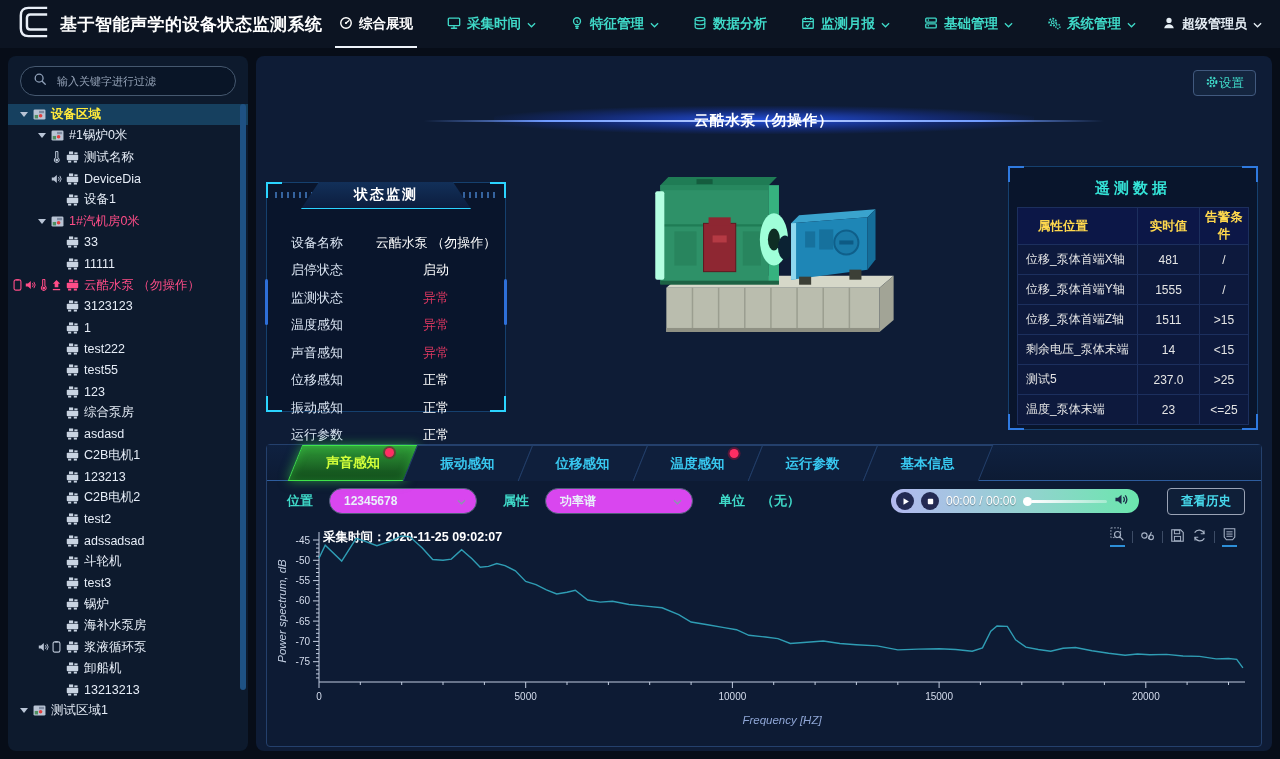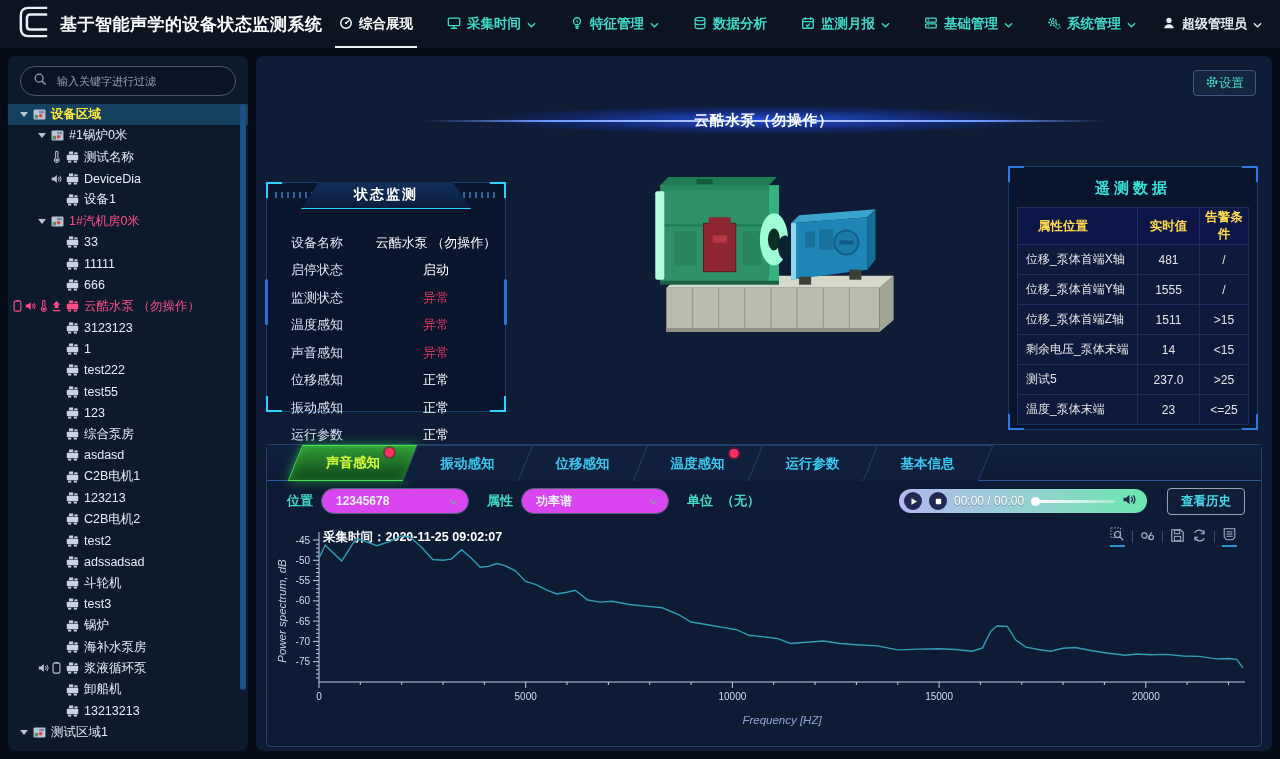--- a/index.html
+++ b/index.html
@@ -106,21 +106,21 @@
         background:linear-gradient(180deg,#0f2140,#0d1b34);}
   .tab{width:116px;height:36px;transform:skewX(-22deg);background:#0f1f3c;border:1px solid #24406c;
        border-bottom:none;margin-right:-1px;display:flex;align-items:center;justify-content:center;cursor:pointer;}
   .tab .t{transform:skewX(22deg);color:#38c8f0;font-size:13.5px;font-weight:bold;position:relative;}
   .tab.active{background:linear-gradient(180deg,#2f9a37,#10461a);border:1px solid #3fe44a;
        box-shadow:0 0 10px rgba(63,228,74,.55),inset 0 0 8px rgba(63,228,74,.35);}
   .tab.active .t{color:#d3ff3a;}
   .dot{position:absolute;top:-6px;right:-14px;width:9px;height:9px;border-radius:50%;background:#ff2e63;
        box-shadow:0 0 0 2px rgba(130,20,55,.6);}
 
-  .controls{height:34px;display:flex;align-items:center;gap:8px;padding:6px 16px 0 20px;font-size:13px;}
+  .controls{height:34px;display:flex;align-items:center;gap:16px;padding:6px 16px 0 20px;font-size:13px;}
   .lbl{color:#3fd9c8;font-weight:bold;flex:none;}
   .select{width:148px;height:26px;border:1px solid #4d6077;border-radius:13px;background:#d946ef;
           color:#e9f1fa;font-size:12px;display:flex;align-items:center;justify-content:space-between;
           padding:0 10px 0 14px;cursor:pointer;margin-right:10px;flex:none;font-weight:bold;}
   .select .cv{color:#8a97ad;}
   .unit-val{color:#3fd9c8;font-weight:bold;}
   .player{margin-left:auto;display:flex;align-items:center;gap:7px;height:24px;border-radius:12px;
           padding:0 10px 0 5px;width:248px;
           background:linear-gradient(90deg,#b3b9f0 0%,#93d2cf 55%,#6ae7ad 100%);}
   .pbtn{width:18px;height:18px;border-radius:50%;background:#232a52;border:none;display:flex;
@@ -372,34 +372,20 @@
               <g fill="#c9d4e2">
                 <rect x="3.2" y="0.5" width="4.5" height="3"></rect>
                 <rect x="9" y="1.5" width="3.5" height="2"></rect>
                 <rect x="0.8" y="4" width="12.4" height="6" rx="1"></rect>
                 <rect x="2.2" y="10.5" width="3.4" height="2"></rect>
                 <rect x="8.4" y="10.5" width="3.4" height="2"></rect>
               </g>
             </svg>
           </span>
           <span class="tl">11111</span>
-        </div>
-        <div class="trow lv2">
-          <span class="mi">
-            <svg class="ti" width="13" height="12" viewBox="0 0 14 13">
-              <g fill="#c9d4e2">
-                <rect x="3.2" y="0.5" width="4.5" height="3"></rect>
-                <rect x="9" y="1.5" width="3.5" height="2"></rect>
-                <rect x="0.8" y="4" width="12.4" height="6" rx="1"></rect>
-                <rect x="2.2" y="10.5" width="3.4" height="2"></rect>
-                <rect x="8.4" y="10.5" width="3.4" height="2"></rect>
-              </g>
-            </svg>
-          </span>
-          <span class="tl">666</span>
         </div>
         <div class="trow lv2">
           <span class="badges">
             <i>
               <svg class="bi" viewBox="0 0 10 14">
                 <rect x="1" y="1" width="8" height="12" rx="2" fill="none" stroke="#ff4d88" stroke-width="1.3"></rect>
                 <path d="M3.5 1h3" stroke="#ff4d88" stroke-width="1.3"></path>
               </svg>
             </i>
             <i>

